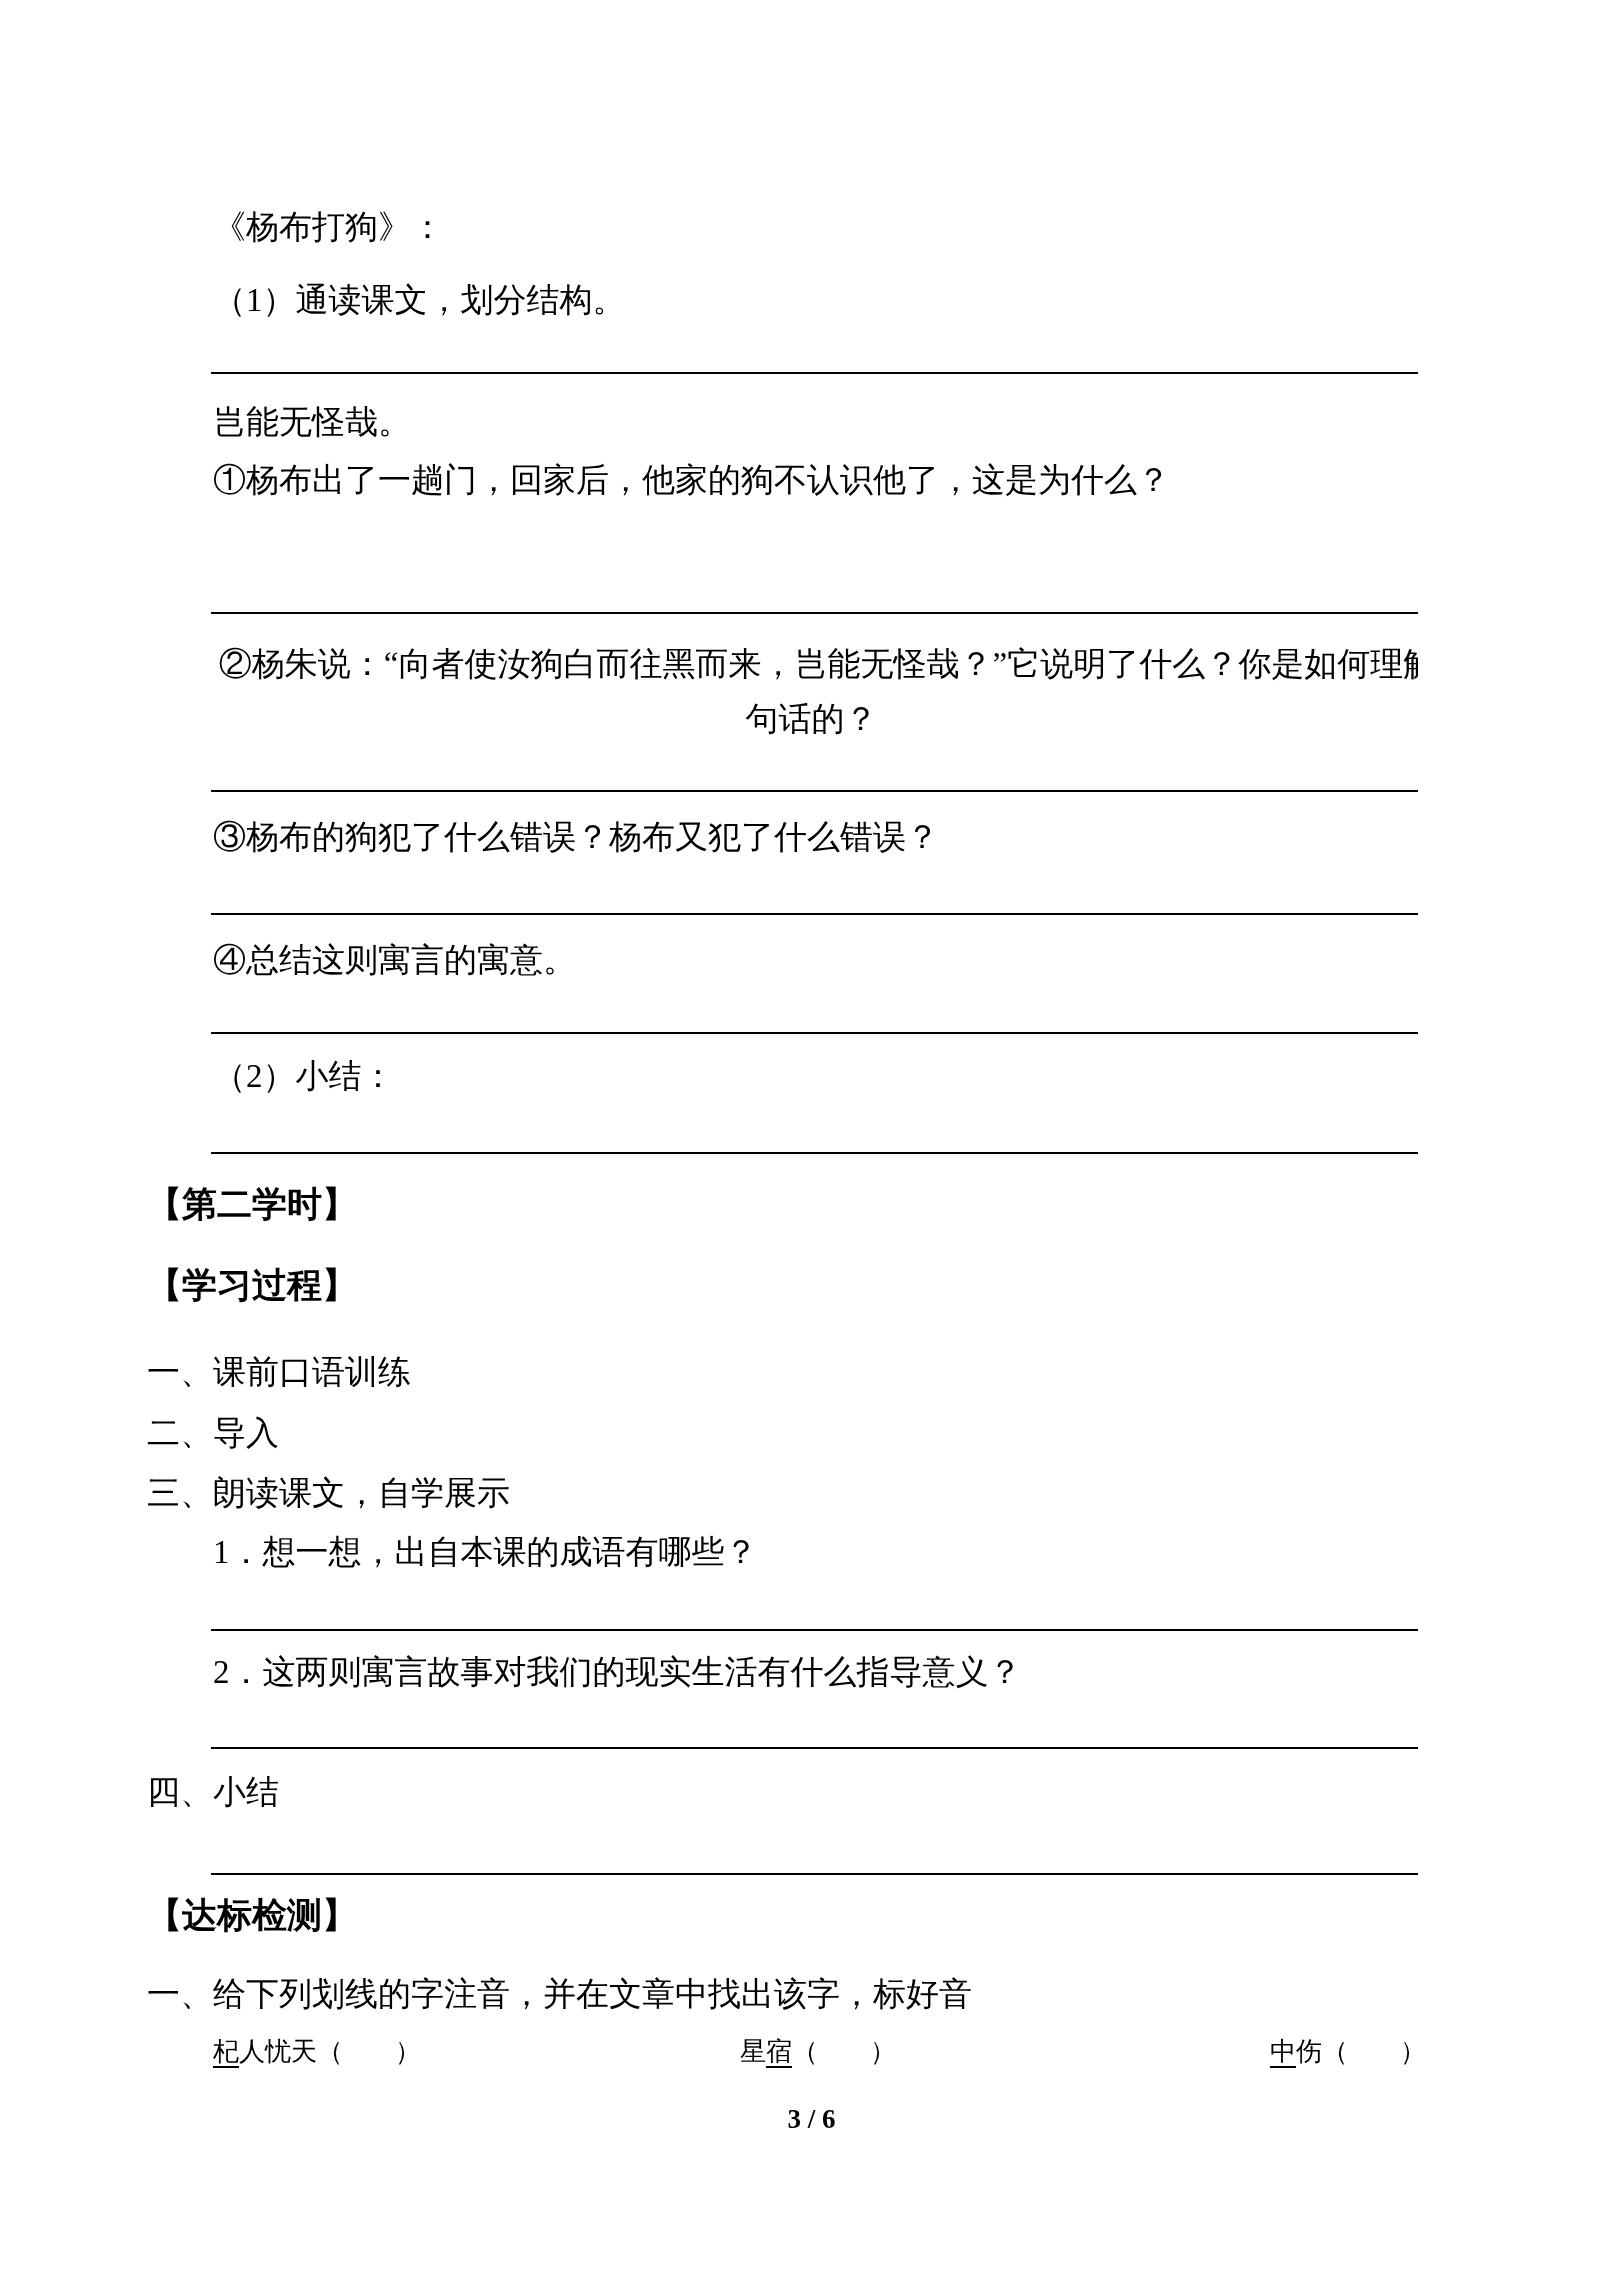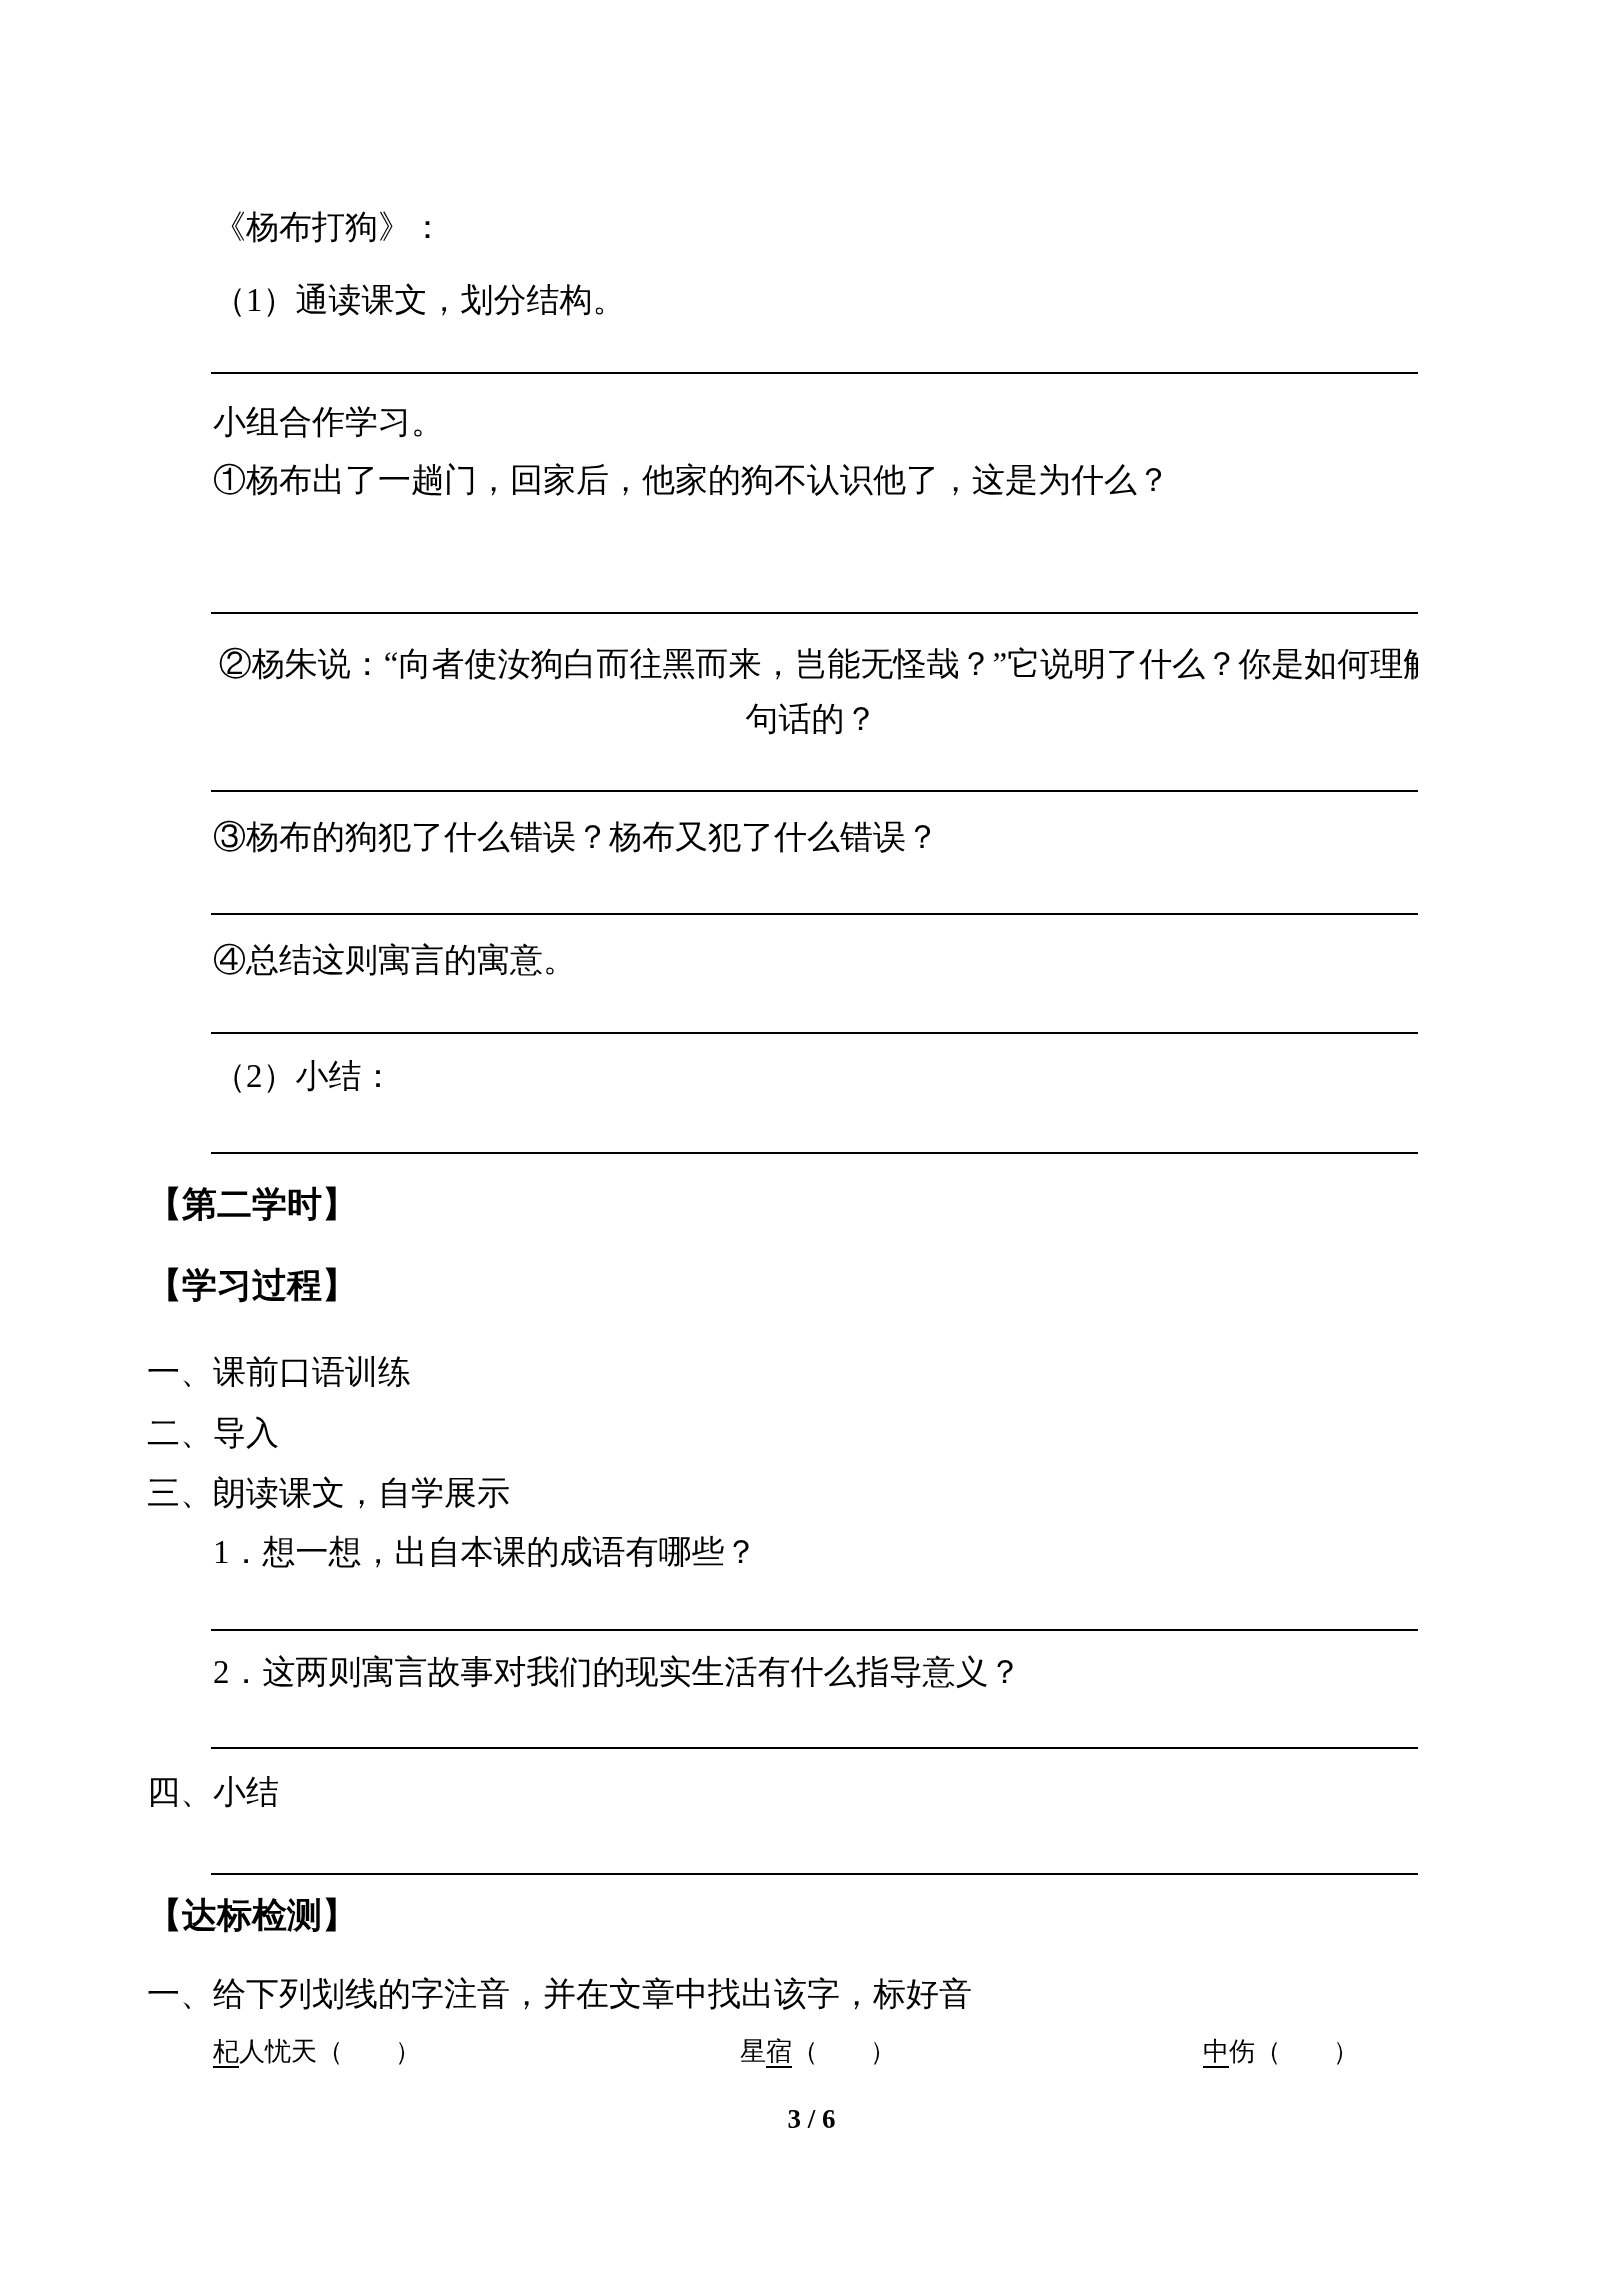--- a/index.html
+++ b/index.html
@@ -63,21 +63,21 @@
 <div class="page">
 
   <p class="t" style="top:209px; left:213px;">《杨布打狗》：</p>
 
   <p class="t" style="top:282px; left:213px;">（1）通读课文，划分结构。</p>
 
   <div class="answer-line" style="top:337px;">
       <span class="period">。</span>
     </div>
 
-  <p class="t" style="top:404px; left:213px;">小组合作学习。</p>
+  <p class="t" style="top:404px; left:213px;">岂能无怪哉。</p>
 
   <p class="t" style="top:462px; left:213px;">①杨布出了一趟门，回家后，他家的狗不认识他了，这是为什么？</p>
 
   <div class="answer-line" style="top:577px;">
       <span class="period">。</span>
     </div>
 
   <p class="t wrapp" style="top:637px; left:147px;text-align:center;">②杨朱说：“向者使汝狗白而往黑而来，岂能无怪哉？”它说明了什么？你是如何理解这句话的？</p>
 
   <div class="answer-line" style="top:755px;">
@@ -130,19 +130,19 @@
       <span class="period">。</span>
     </div>
 
   <p class="t h" style="top:1895px; left:147px;">【达标检测】</p>
 
   <p class="t" style="top:1976px; left:147px;">一、给下列划线的字注音，并在文章中找出该字，标好音</p>
 
   <div class="pinyin-row" style="top:2034px;">
     <span class="pinyin-item" style="left:213px;"><span></span><span class="u">杞</span><span>人忧天（　　）</span></span>
     <span class="pinyin-item" style="left:740px;"><span>星</span><span class="u">宿</span><span>（　　）</span></span>
-    <span class="pinyin-item" style="left:1203px;"><span></span><span class="u">中</span><span>伤（　　）</span></span>
+    <span class="pinyin-item" style="left:1270px;"><span></span><span class="u">中</span><span>伤（　　）</span></span>
   </div>
 
   <div class="footer" style="top:2104px;">3 / 6</div>
 
 </div>
 
 
 </body></html>

